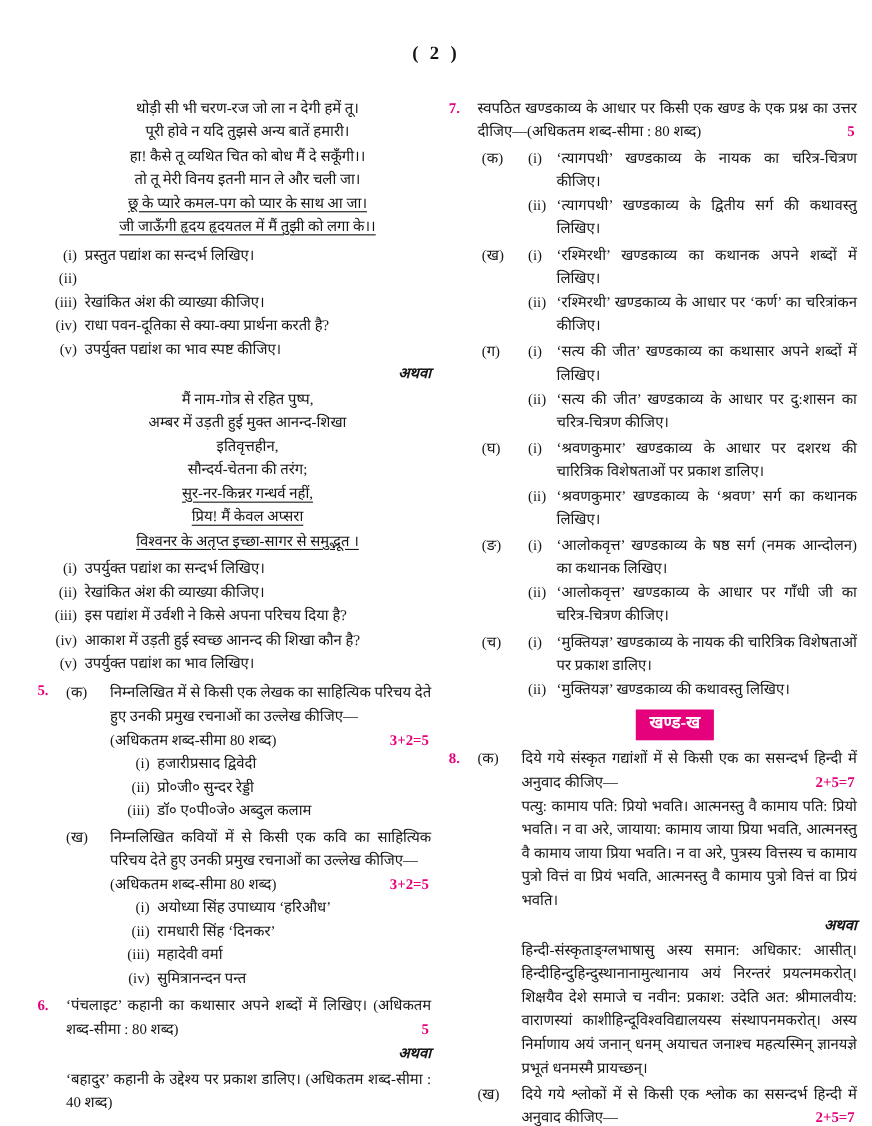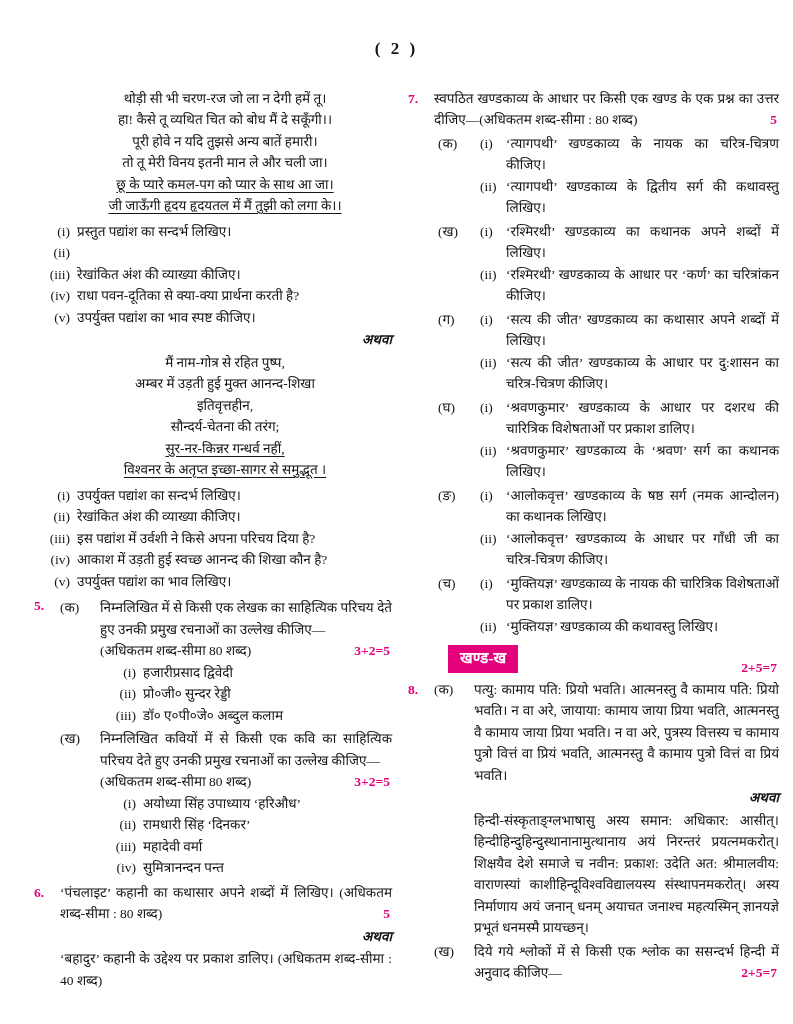--- a/index.html
+++ b/index.html
@@ -39,40 +39,40 @@
   .marks.abs { position:absolute; right:2px; bottom:0; }
   .limitrow { display:flex; justify-content:space-between; padding-right:2px; }
 
   .grp { display:flex; margin-top:2px; }
   .glab { flex:none; width:42px; padding-left:4px; }
   .gitems { flex:1; min-width:0; }
   .sitm { display:flex; }
   .sn { flex:none; width:26px; }
   .stext { flex:1; text-align:justify; }
 
-  .badge-wrap { text-align:left; margin:8px 0 6px 40px; }
+  .badge-wrap { text-align:center; margin:8px 0 6px 40px; }
   .badge {
     display:inline-block; background:#e5007c; color:#ffffff;
     font-weight:bold; font-size:15.5px; padding:2px 12px 4px 12px;
   }
 </style>
 </head>
 <body>
 
 <div class="page">
   <div class="pagenum">( 2 )</div>
 
   <div class="cols">
 
     <div class="col left">
 
       <div class="poem">
         <div class="pline">थोड़ी सी भी चरण-रज जो ला न देगी हमें तू।</div>
+        <div class="pline">पूरी होवे न यदि तुझसे अन्य बातें हमारी।</div>
         <div class="pline">हा! कैसे तू व्यथित चित को बोध मैं दे सकूँगी।।</div>
-        <div class="pline">पूरी होवे न यदि तुझसे अन्य बातें हमारी।</div>
         <div class="pline">तो तू मेरी विनय इतनी मान ले और चली जा।</div>
         <div class="pline u">छू के प्यारे कमल-पग को प्यार के साथ आ जा।</div>
         <div class="pline u">जी जाऊँगी हृदय हृदयतल में मैं तुझी को लगा के।।</div>
       </div>
 
       <div>
         <div class="itm">
             <span class="n">(i)</span>
             <span class="t">प्रस्तुत पद्यांश का सन्दर्भ लिखिए।</span>
           </div>
@@ -94,20 +94,21 @@
       </div>
 
       <div class="athva">अथवा</div>
 
       <div class="poem">
         <div class="pline">मैं नाम-गोत्र से रहित पुष्प,</div>
         <div class="pline">अम्बर में उड़ती हुई मुक्त आनन्द-शिखा</div>
         <div class="pline">इतिवृत्तहीन,</div>
         <div class="pline">सौन्दर्य-चेतना की तरंग;</div>
         <div class="pline u">सुर-नर-किन्नर गन्धर्व नहीं,</div>
+        <div class="pline u">प्रिय! मैं केवल अप्सरा</div>
         <div class="pline u">विश्वनर के अतृप्त इच्छा-सागर से समुद्भूत ।</div>
       </div>
 
       <div>
         <div class="itm">
             <span class="n">(i)</span>
             <span class="t">उपर्युक्त पद्यांश का सन्दर्भ लिखिए।</span>
           </div>
         <div class="itm">
             <span class="n">(ii)</span>
@@ -283,21 +284,21 @@
       <div class="badge-wrap">
         <span class="badge">खण्ड-ख</span>
       </div>
 
       <div class="q">
         <span class="qn accent">8.</span>
         <div class="qrest">
           <div class="part" style="margin-top:0;">
             <span class="plab">(क)</span>
             <div class="pbody">
-              <div class="ptext rel"><span class="marks abs">2+5=7</span></div>
+              <div class="ptext rel"><span>दिये गये संस्कृत गद्यांशों में से किसी एक का ससन्दर्भ हिन्दी में अनुवाद कीजिए—</span><span class="marks abs">2+5=7</span></div>
               <div class="ptext">पत्यु: कामाय पति: प्रियो भवति। आत्मनस्तु वै कामाय पति: प्रियो भवति। न वा अरे, जायाया: कामाय जाया प्रिया भवति, आत्मनस्तु वै कामाय जाया प्रिया भवति। न वा अरे, पुत्रस्य वित्तस्य च कामाय पुत्रो वित्तं वा प्रियं भवति, आत्मनस्तु वै कामाय पुत्रो वित्तं वा प्रियं भवति।</div>
               <div class="athva">अथवा</div>
               <div class="ptext">हिन्दी-संस्कृताङ्ग्लभाषासु अस्य समान: अधिकार: आसीत्। हिन्दीहिन्दुहिन्दुस्थानानामुत्थानाय अयं निरन्तरं प्रयत्नमकरोत्। शिक्षयैव देशे समाजे च नवीन: प्रकाश: उदेति अत: श्रीमालवीय: वाराणस्यां काशीहिन्दूविश्वविद्यालयस्य संस्थापनमकरोत्। अस्य निर्माणाय अयं जनान् धनम् अयाचत जनाश्च महत्यस्मिन् ज्ञानयज्ञे प्रभूतं धनमस्मै प्रायच्छन्।</div>
             </div>
           </div>
           <div class="part">
             <span class="plab">(ख)</span>
             <div class="pbody">
               <div class="ptext rel"><span>दिये गये श्लोकों में से किसी एक श्लोक का ससन्दर्भ हिन्दी में अनुवाद कीजिए—</span><span class="marks abs">2+5=7</span></div>
 

